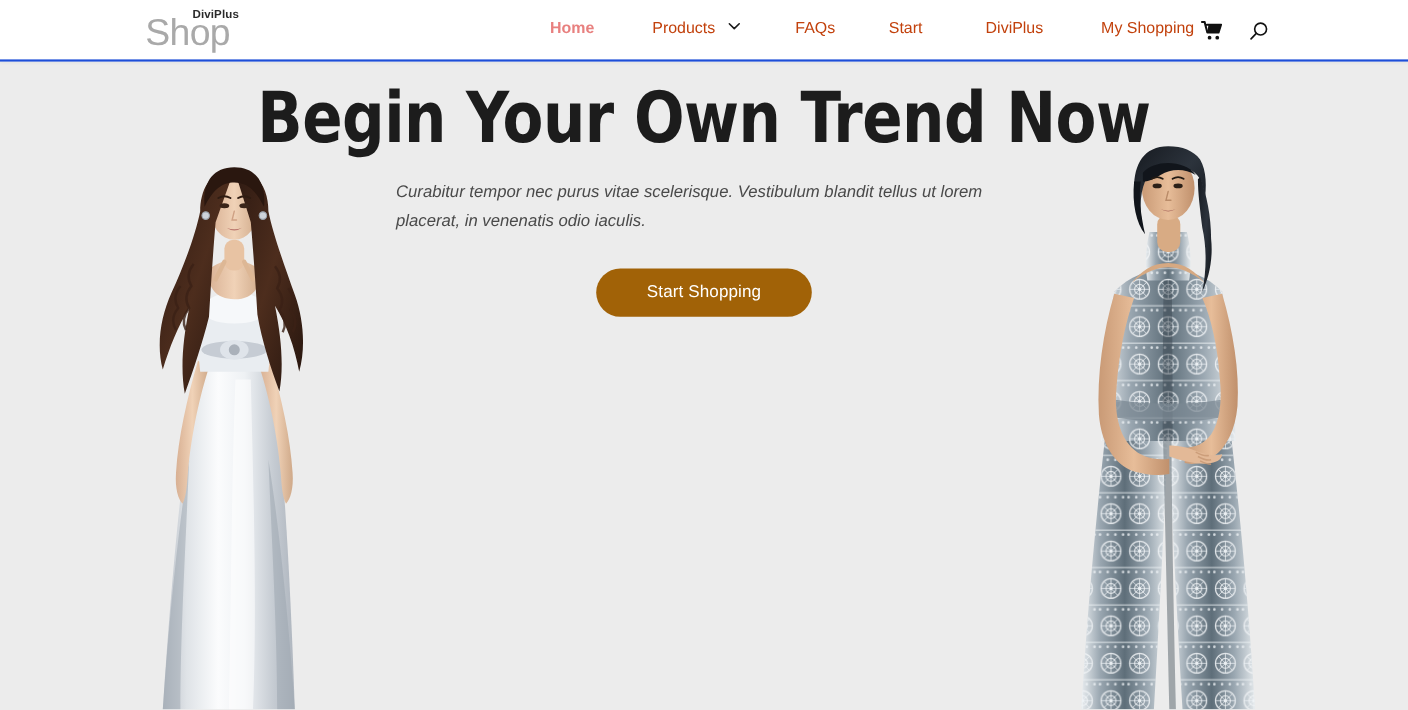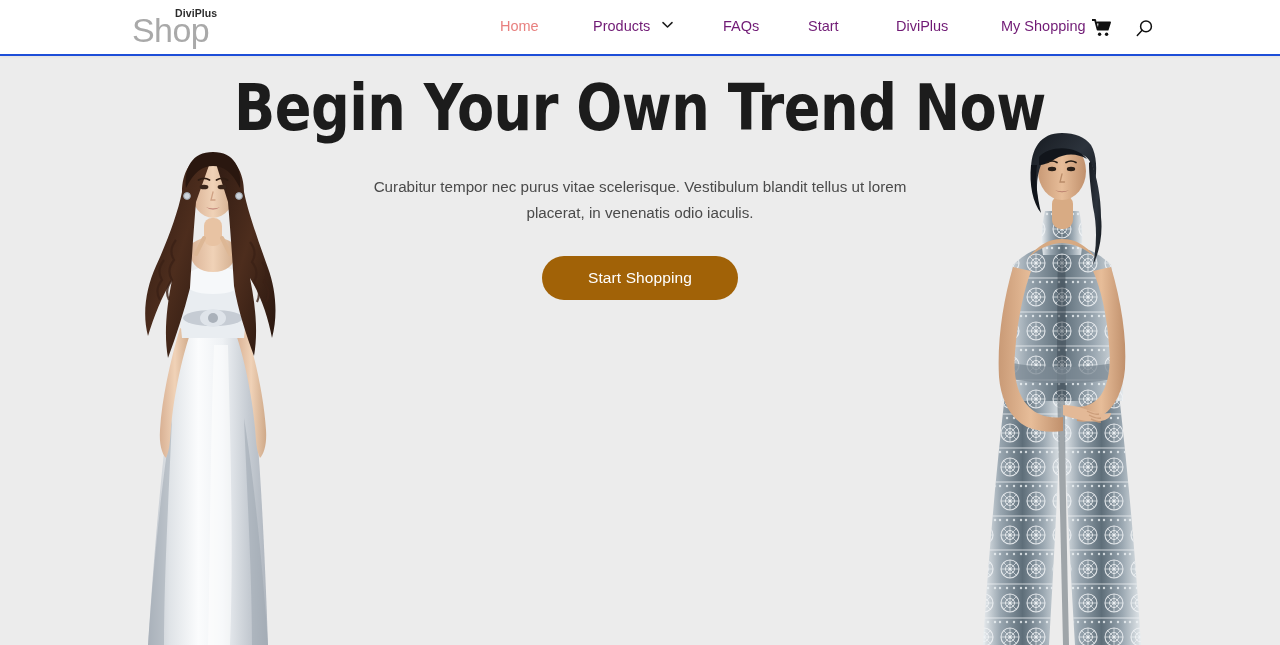--- a/index.html
+++ b/index.html
@@ -32,32 +32,32 @@
     position:absolute; left:0px; top:7px;
     font-size:34px; font-weight:400; color:#a9a9a9;
     letter-spacing:-.6px; line-height:1;
   }
 
   .nav {
     position:absolute; left:0; top:0; width:1280px; height:56px;
   }
   .nav-item {
     position:absolute; top:19px;
-    font-size:14.5px; color:#701a75; text-decoration:none;
+    font-size:14.5px; color:#c2410c; text-decoration:none;
     white-space:nowrap; line-height:1;
     letter-spacing:0;
   }
   .nav-item.active { color:#e8807f; }
   .nav-item .caret {
     display:inline-block; margin-left:8px;
     position:relative; top:-2px;
   }
   .nav-item .caret svg { display:block; }
 
-  #nav-home     { left:500px; }
+  #nav-home     { left:500px;font-weight:bold; }
   #nav-products { left:593px; }
   #nav-blog     { left:723px; }
   #nav-faqs     { left:808px; }
   #nav-contact  { left:896px; }
   #nav-account  { left:1001px; }
 
   .icon-btn {
     position:absolute; top:0; height:56px;
     display:flex; align-items:center; justify-content:center;
     cursor:pointer; background:none; border:none;
@@ -94,23 +94,23 @@
   }
   .hero-title {
     margin-top:20px;
     font-family:"Liberation Sans Narrow","DejaVu Sans Condensed","Liberation Sans", sans-serif;
     font-size:64px; font-weight:700; color:#1c1c1c;
     letter-spacing:-.5px; line-height:1.02;
     transform:scaleX(.94); transform-origin:center;
     white-space:nowrap;
   }
   .hero-text {
-    margin-top:33px;
-    width:560px; text-align:center;
-    font-size:15.2px; color:#4a4a4a; line-height:1.72;
+    margin-top:21px;
+    width:560px; 
+    font-size:15.2px; color:#4a4a4a; line-height:1.72;font-style:italic;
   }
   .hero-btn {
     margin-top:29px;
     background:#a16207; color:#ffffff;
     border:none; border-radius:40px;
     padding:0 46px; height:44px; line-height:44px;
     font-size:15.5px; font-family:inherit;
     cursor:pointer; letter-spacing:.1px;
   }
 </style>

